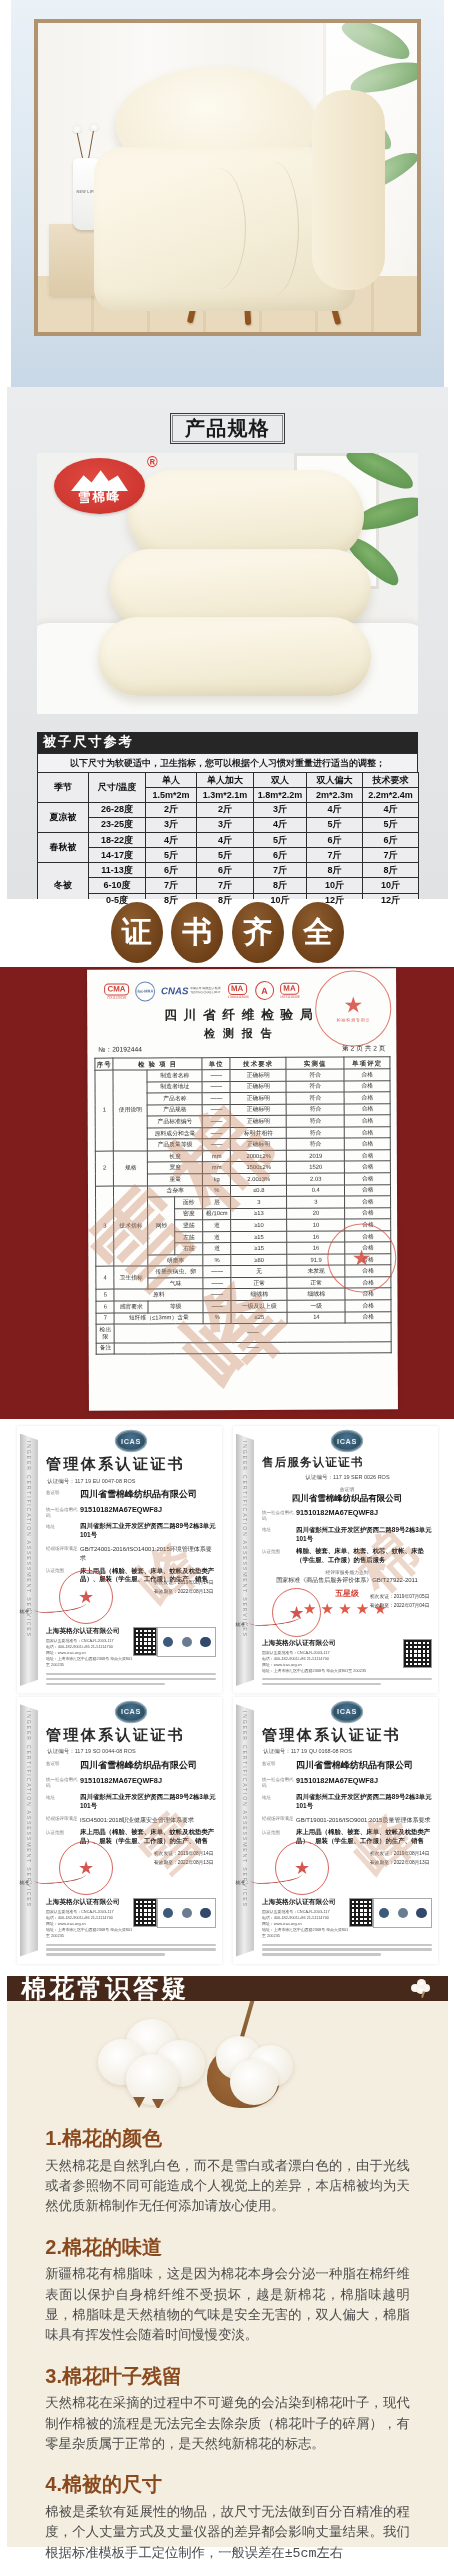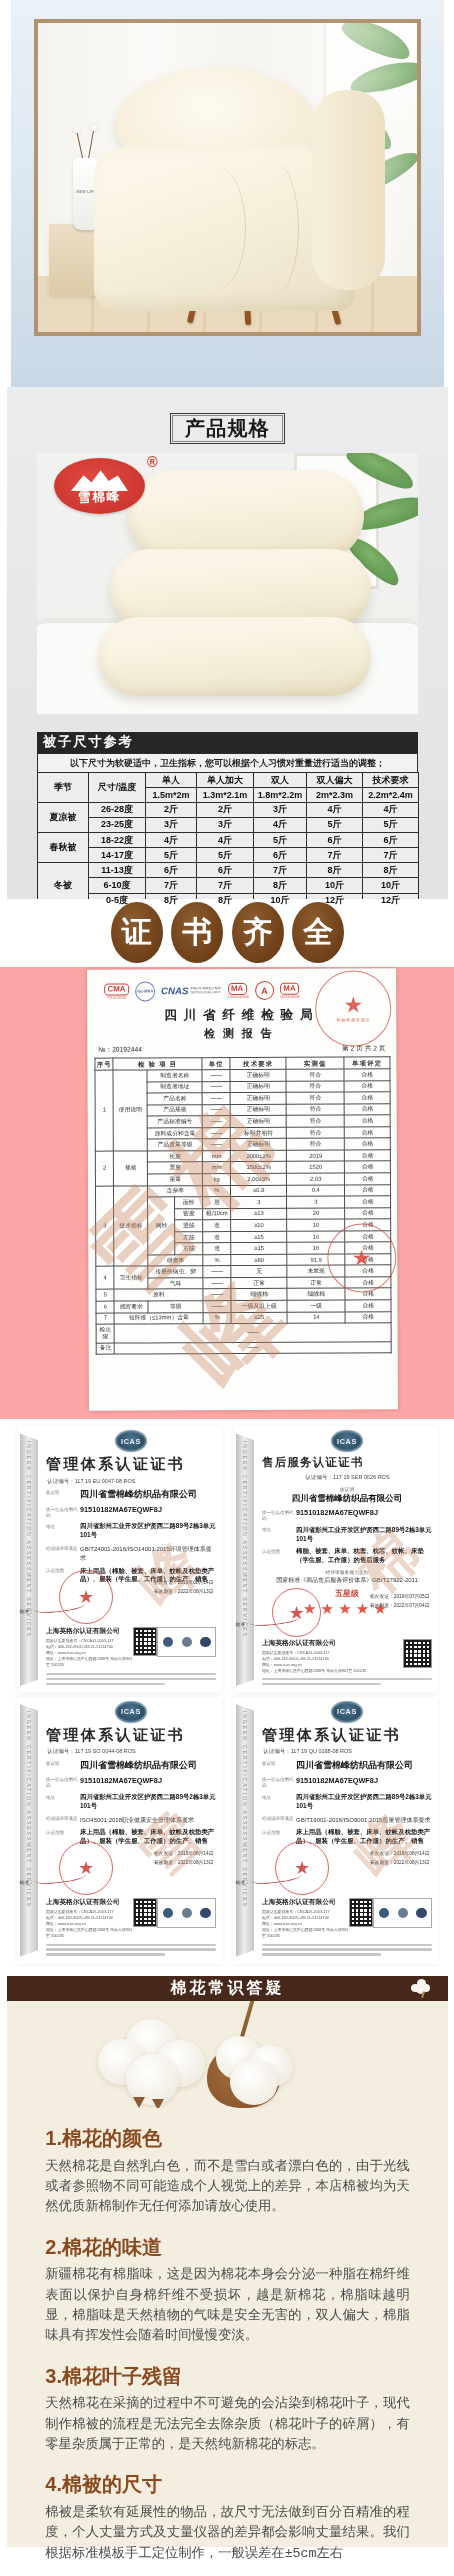--- a/index.html
+++ b/index.html
@@ -40,21 +40,21 @@
   .sizebar{height:20.6px;background:#262626;color:#fff;font-size:13.3px;font-weight:bold;line-height:20.6px;padding-left:6px;letter-spacing:1.8px;}
   .sizenote{font-size:9px;font-weight:bold;color:#1f1f1f;text-align:center;padding:3px 0 2.4px;background:#f2f2f4;}
   table.size{width:381px;border-collapse:collapse;background:#ededef;table-layout:fixed;}
   table.size td{border:1.2px solid #2d2d2d;text-align:center;font-size:9px;font-weight:bold;color:#101010;height:12px;padding:0.6px 1.2px;overflow:hidden;}
 
   
   .certband{height:68px;background:#fff;display:flex;justify-content:center;gap:8.5px;padding-top:3px;box-sizing:border-box;}
   .coin{width:52px;height:61px;background:radial-gradient(ellipse at 42% 32%,#8d5d2f,#6a3c15 80%);border-radius:50%;display:flex;align-items:center;justify-content:center;color:#fff;font-size:30px;font-weight:bold;font-family:"DejaVu Serif","Liberation Serif",serif;}
 
   
-  .reportsec{height:452px;background:#fca5a5;position:relative;}
+  .reportsec{height:452px;background:#7f1d1d;position:relative;}
   .reportpage{position:absolute;left:88px;top:2.4px;width:309px;height:441px;background:#fdfdfc;box-shadow:0 0 4.2px rgba(0,0,0,.2);transform:rotate(-.25deg);padding:6px 7.3px;box-sizing:border-box;}
   .logorow{display:flex;align-items:center;gap:6px;margin:2.4px 0 1.2px 9.7px;height:27px;}
   .badge-cma{color:#cf4038;border:1.2px solid #cf4038;border-radius:4.2px;font-weight:bold;font-size:7.9px;padding:0.6px 2.4px;display:inline-block;}
   .badge-num{font-size:3.3px;color:#cf4038;text-align:center;margin-top:0.6px;}
   .badge-ilac{width:18px;height:18px;border-radius:50%;border:1.2px solid #6b87b5;color:#4c6ca0;font-size:3.9px;font-weight:bold;display:flex;align-items:center;justify-content:center;}
   .badge-cnas{color:#3a5795;font-weight:bold;font-style:italic;font-size:9.7px;line-height:1;}
   .cnas-sub{font-size:2.9px;color:#555;font-style:normal;font-weight:normal;width:31.5px;line-height:1.25;}
   .badge-ac{width:17px;height:17px;border:1.2px solid #cf4038;border-radius:50%;color:#cf4038;font-weight:bold;font-size:9px;display:flex;align-items:center;justify-content:center;}
   .rorg{text-align:center;font-size:12.7px;font-weight:bold;letter-spacing:6.7px;color:#252525;margin-top:2.4px;}
   .rtitle{text-align:center;font-size:11px;font-weight:bold;letter-spacing:7.9px;color:#252525;margin-top:1.8px;}
@@ -101,21 +101,21 @@
   .marksbox{width:68px;height:28px;border:0.6px solid #aaa;display:flex;align-items:center;justify-content:space-around;background:#fff;}
   .markdot{width:10.3px;height:10.3px;border-radius:50%;}
   .fineprint{position:absolute;left:29px;right:6px;bottom:6px;}
   .blurline{height:2.4px;background:#c7c7c7;border-radius:1.2px;margin:2.4px 0;}
   .blurline.short{width:70%;}
   .cwm{position:absolute;font-size:58px;font-weight:bold;color:rgba(201,133,96,.33);transform:rotate(-42deg);pointer-events:none;font-family:"DejaVu Serif","Liberation Serif",serif;}
 
   
   .qasec{margin:7.9px 7.3px 0;height:571px;background:#f4eee0;box-sizing:border-box;}
   .qabar{height:25.5px;background:#46291a;display:flex;align-items:center;position:relative;}
-  .qatitle{flex:1;text-align:center;color:#fff;font-size:16px;font-weight:bold;letter-spacing:3px;}
+  .qatitle{flex:1;text-align:left;color:#fff;font-size:25px;font-weight:bold;letter-spacing:3px;margin-left:14px;}
   .cotton-icon{position:absolute;right:15.8px;top:3px;width:22px;height:19.4px;}
   .ci-puff{position:absolute;background:radial-gradient(#ffffff,#efe9da);border-radius:50%;}
   .ci-stem{position:absolute;width:1.8px;height:7.3px;background:#b08952;bottom:0;left:12px;transform:rotate(18deg);border-radius:1.2px;}
   .cottonphoto{height:107px;position:relative;overflow:hidden;}
   .boll-puff{position:absolute;background:radial-gradient(circle at 40% 35%,#ffffff,#f0ebdf 80%);border-radius:50%;box-shadow:0 1.8px 4.8px rgba(120,95,60,.18);}
   .boll-sepal{position:absolute;width:0;height:0;border-left:6px solid transparent;border-right:6px solid transparent;border-top:11px solid #8a5a33;}
   .boll-capsule{position:absolute;background:radial-gradient(circle at 45% 40%,#a9713f,#7e4e26);border-radius:50% 50% 45% 45%;}
   .boll-stem{position:absolute;width:4.2px;background:linear-gradient(#9c7344,#7c5529);border-radius:2.4px;}
   .qabody{padding:0 38px;}
   .qah{font-size:20px;font-weight:bold;color:#8a4a1f;margin:16.4px 0 4.8px;}

